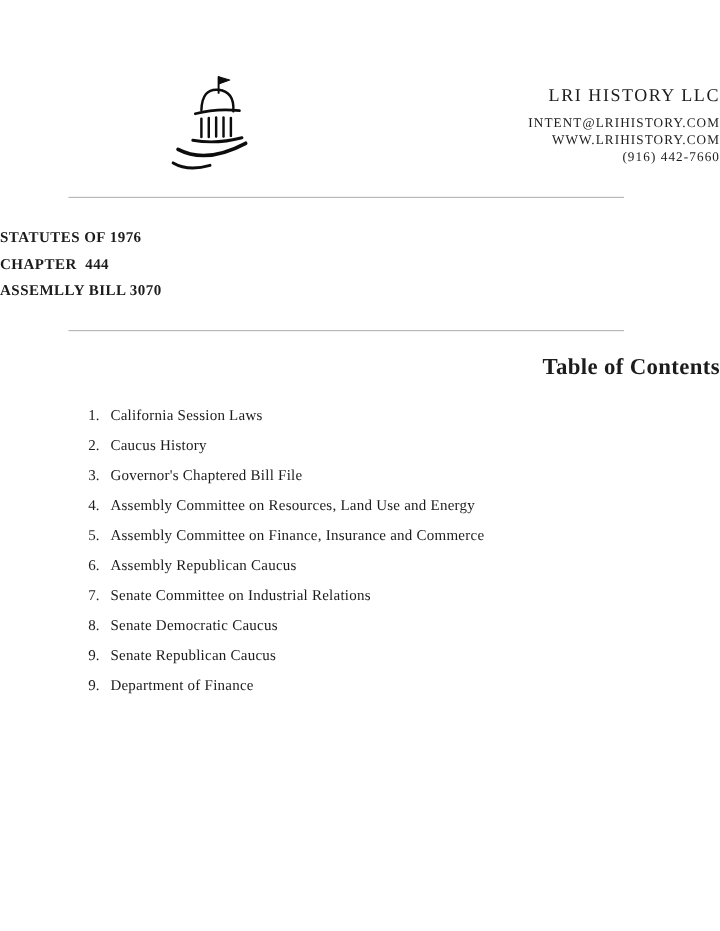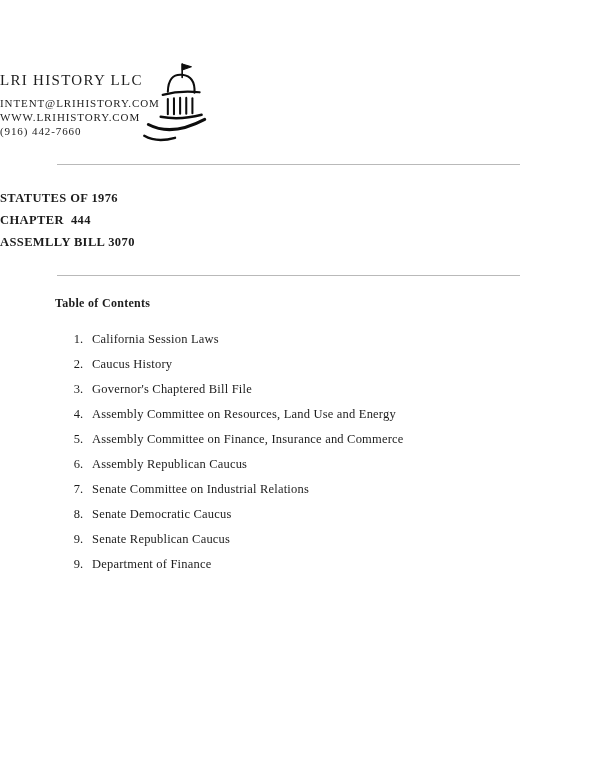--- a/index.html
+++ b/index.html
@@ -26,21 +26,21 @@
   .logo {
     position: absolute;
     left: 140px;
     top: 60px;
     width: 70px;
     height: 86px;
   }
   .logo svg { width: 100%; height: 100%; }
   .header-text {
     width: 100%;
-    text-align: left;
+    text-align: right;
   }
   .company {
     font-size: 15px;
     letter-spacing: 1.3px;
     margin-bottom: 7px;
   }
   .contact {
     font-size: 11px;
     letter-spacing: 0.9px;
     line-height: 14px;
@@ -63,23 +63,24 @@
     font-weight: bold;
     font-size: 12.5px;
     line-height: 22px;
     letter-spacing: 0.4px;
   }
   .ref-line { white-space: pre; }
 
   
   .toc-title {
     margin: 20px 0 4px 55px;
-    font-size: 12px;
+    font-size: 19px;
     font-weight: bold;
     letter-spacing: 0.3px;
+    text-align: right;
   }
   .toc-list {
     margin: 22px 0 0 55px;
     padding: 0;
     list-style: none;
     font-size: 12.5px;
   }
   .toc-item {
     display: flex;
     margin-bottom: 12.5px;

